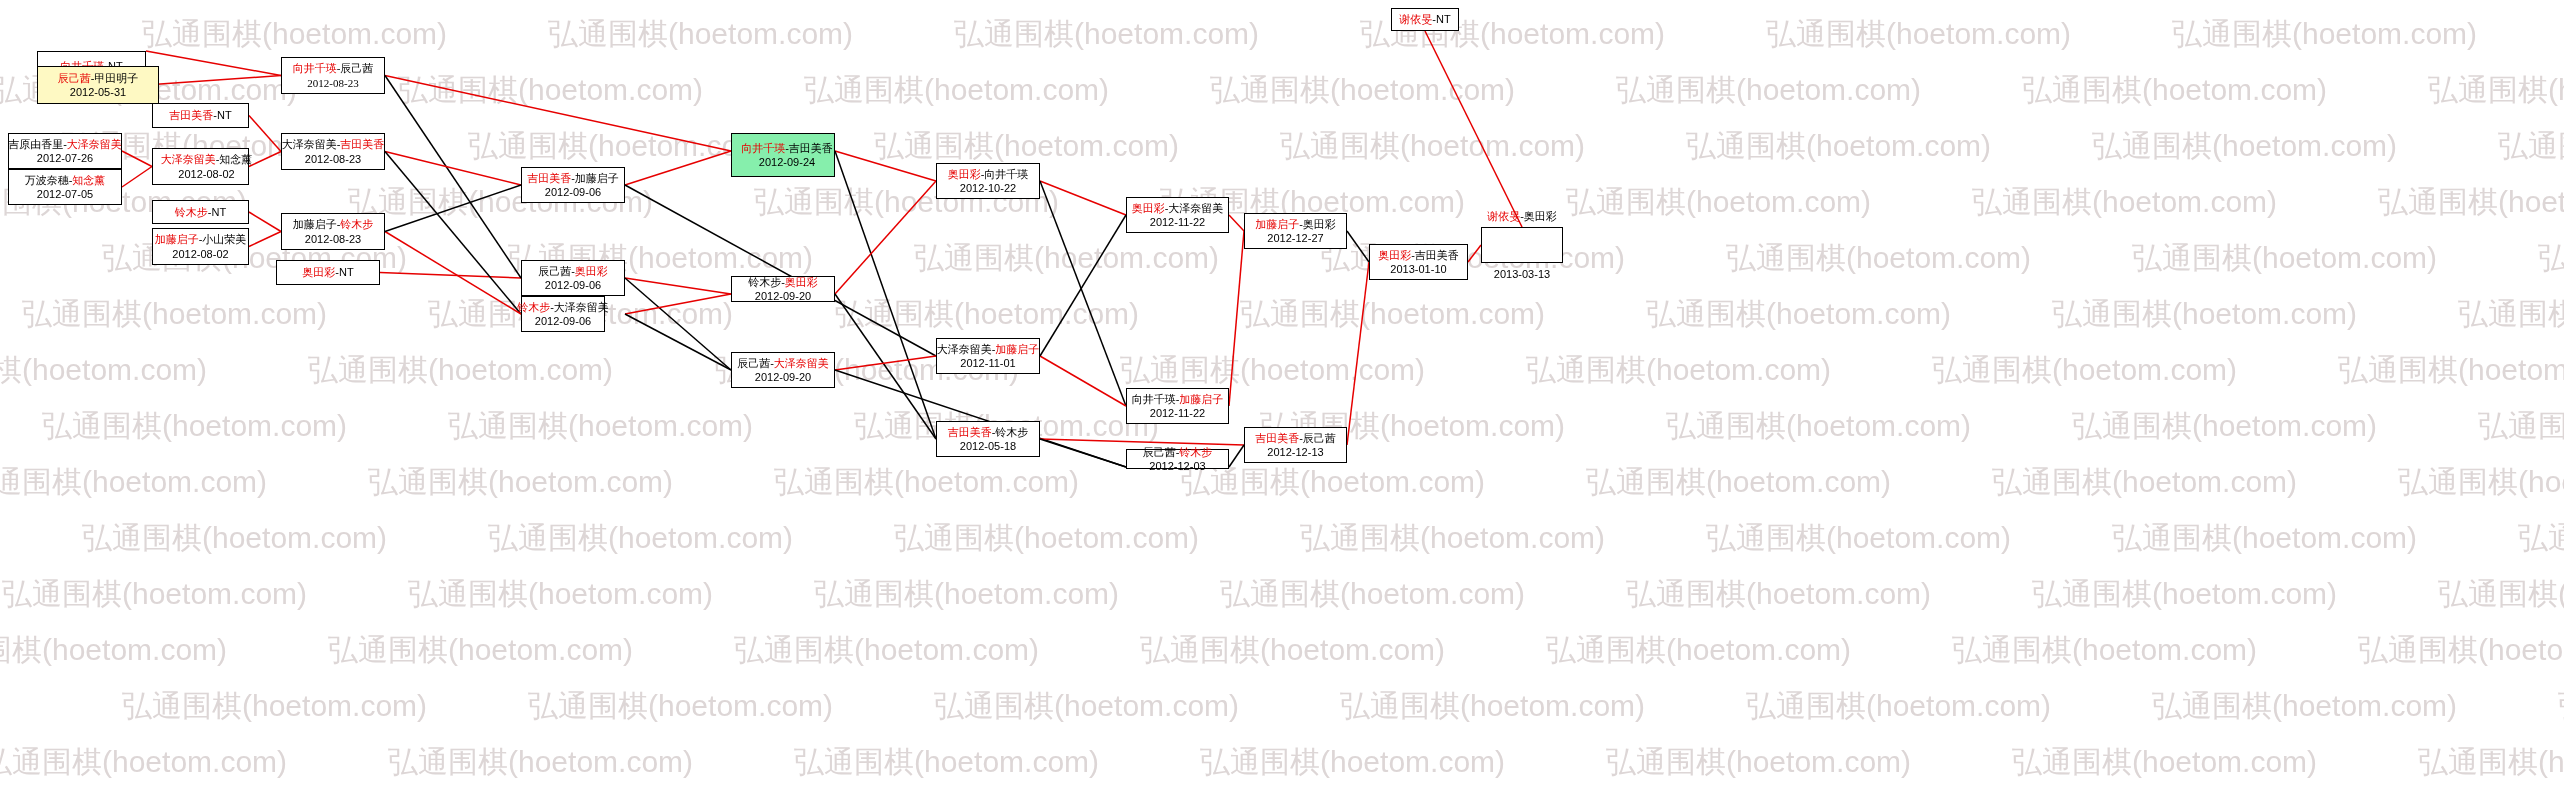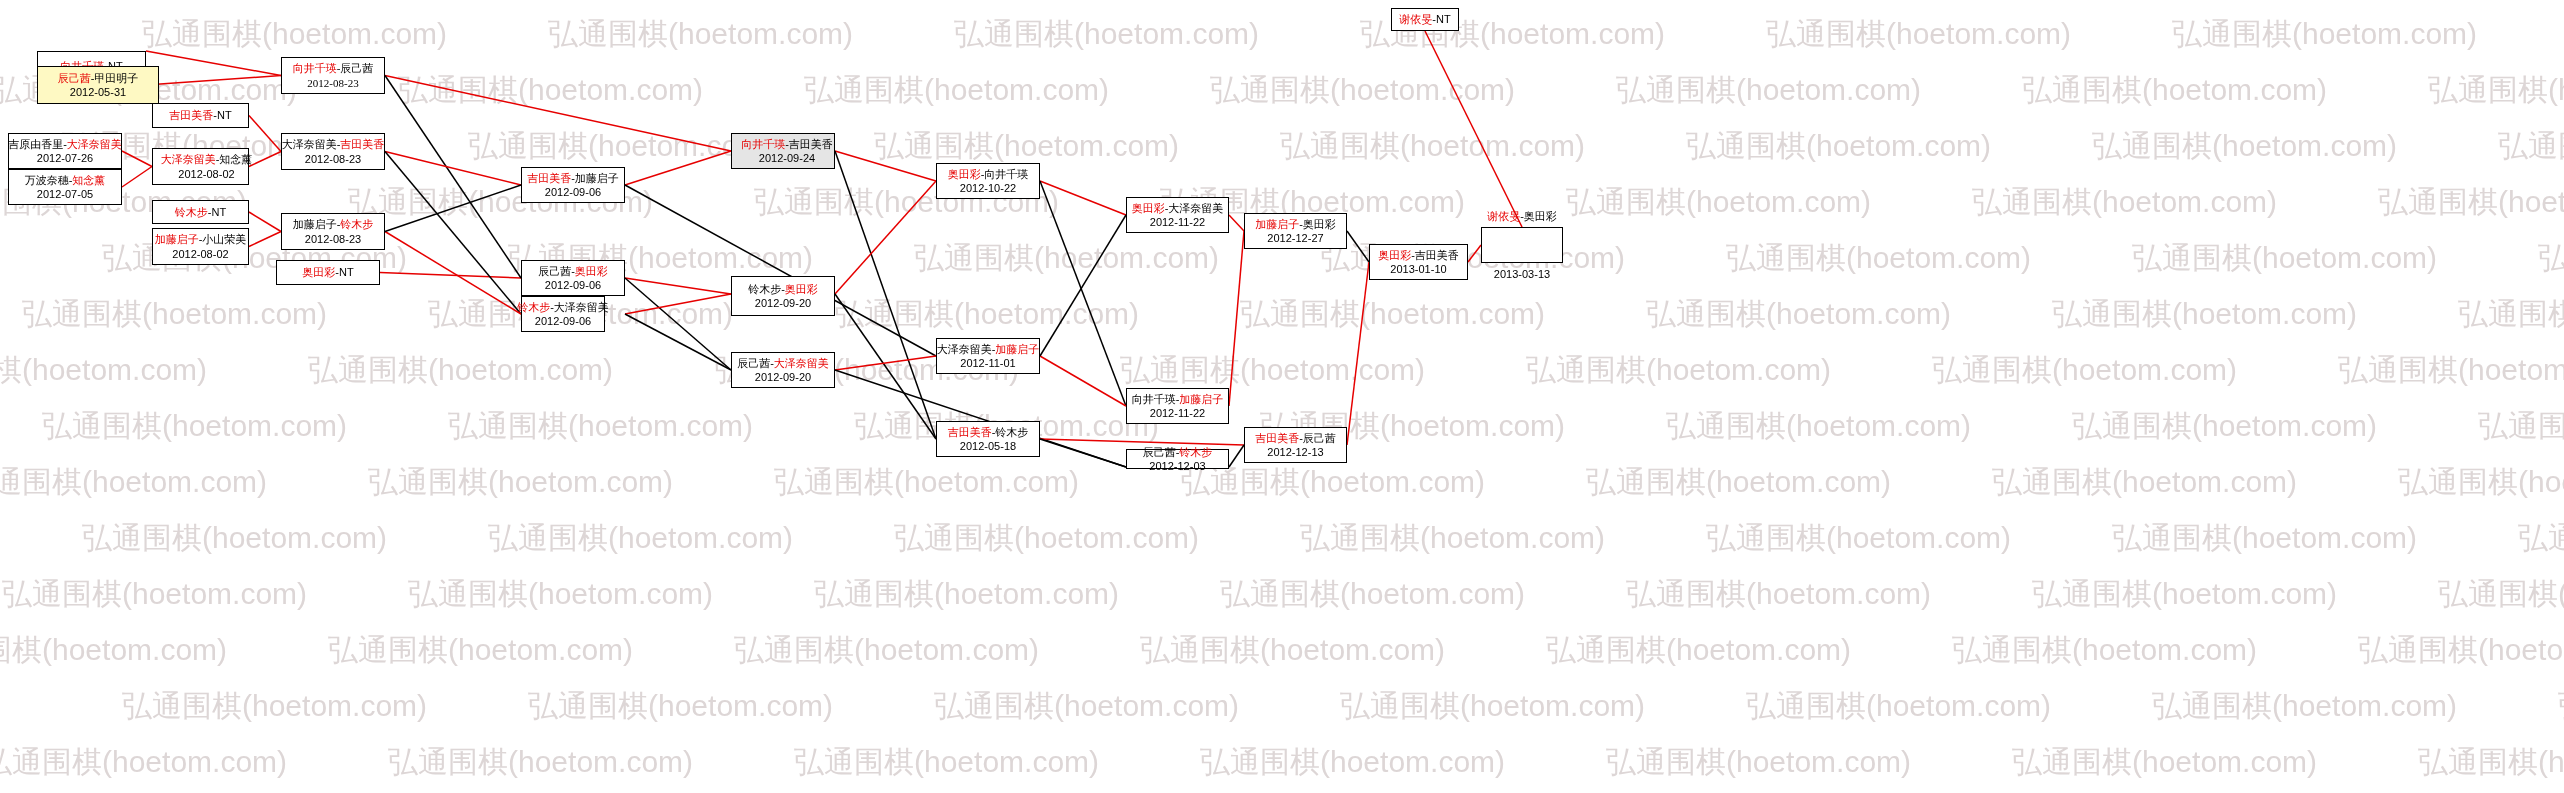--- a/index.html
+++ b/index.html
@@ -231,25 +231,25 @@
       <div class="date">2012-09-06</div>
     </div>
     <div class="match-box" style="left: 521px; top: 260px; width: 104px; height: 36px; border-color: rgb(0, 0, 0); background: rgb(255, 255, 255);">
       <div class="names"><span class="lose">辰己茜</span><span class="lose">-</span><span class="win">奥田彩</span></div>
       <div class="date">2012-09-06</div>
     </div>
     <div class="match-box" style="left: 521px; top: 296px; width: 84px; height: 36px; border-color: rgb(0, 0, 0); background: rgb(255, 255, 255);">
       <div class="names"><span class="win">铃木步</span><span class="lose">-</span><span class="lose">大泽奈留美</span></div>
       <div class="date">2012-09-06</div>
     </div>
-    <div class="match-box" style="left: 731px; top: 133px; width: 104px; height: 36px; border-color: rgb(0, 0, 0); background: #e5e5e5; padding-left: 8px;">
+    <div class="match-box" style="left: 731px; top: 133px; width: 104px; height: 44px; border-color: rgb(0, 0, 0); background: #86efac; padding-left: 8px;">
       <div class="names"><span class="win">向井千瑛</span><span class="lose">-</span><span class="lose">吉田美香</span></div>
       <div class="date">2012-09-24</div>
     </div>
-    <div class="match-box" style="left: 731px; top: 276px; width: 104px; height: 40px; border-color: rgb(0, 0, 0); background: rgb(255, 255, 255);">
+    <div class="match-box" style="left: 731px; top: 276px; width: 104px; height: 26px; border-color: rgb(0, 0, 0); background: rgb(255, 255, 255);">
       <div class="names"><span class="lose">铃木步</span><span class="lose">-</span><span class="win">奥田彩</span></div>
       <div class="date">2012-09-20</div>
     </div>
     <div class="match-box" style="left: 731px; top: 352px; width: 104px; height: 36px; border-color: rgb(0, 0, 0); background: rgb(255, 255, 255);">
       <div class="names"><span class="lose">辰己茜</span><span class="lose">-</span><span class="win">大泽奈留美</span></div>
       <div class="date">2012-09-20</div>
     </div>
     <div class="match-box" style="left: 936px; top: 163px; width: 104px; height: 36px; border-color: rgb(0, 0, 0); background: rgb(255, 255, 255);">
       <div class="names"><span class="win">奥田彩</span><span class="lose">-</span><span class="lose">向井千瑛</span></div>
       <div class="date">2012-10-22</div>

